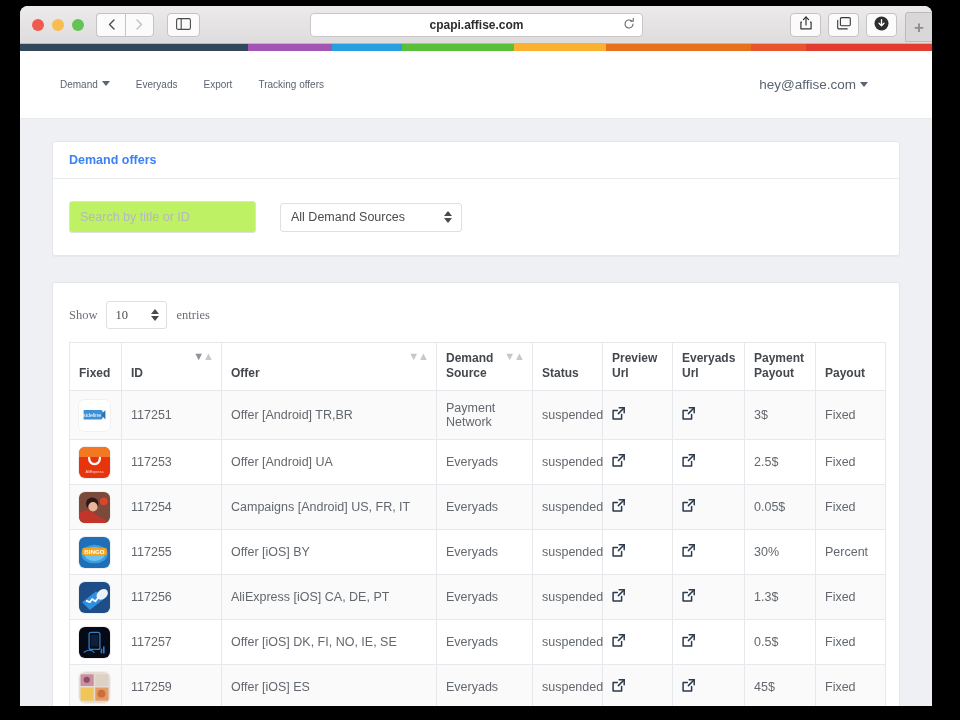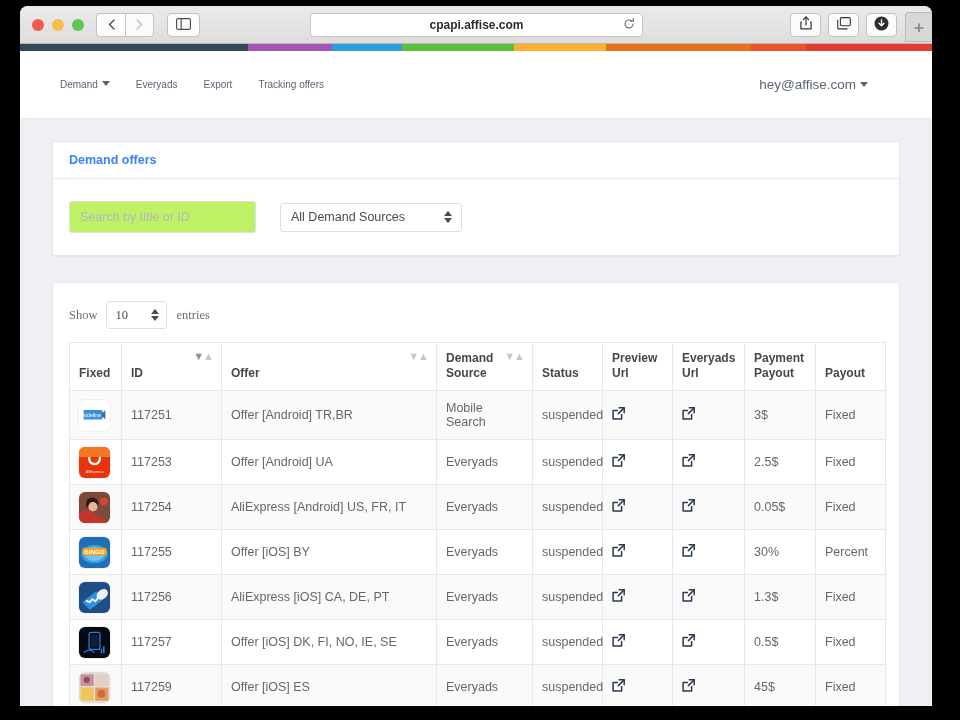--- a/index.html
+++ b/index.html
@@ -447,21 +447,21 @@
                         <svg viewBox="0 0 40 40">
                           <rect width="40" height="40" fill="#ffffff"></rect>
                           <path d="M6 13h23l5 6-5 6H6z" fill="#3d8fd6"></path>
                           <path d="M34 13l-5 6 5 6z" fill="#2f6fae"></path>
                           <text x="17" y="22" font-size="7" fill="#fff" text-anchor="middle" font-family="Liberation Sans">sideline</text>
                         </svg>
                       </span>
                     </td>
                     <td>117251</td>
                     <td>Offer [Android] TR,BR</td>
-                    <td>Mobile Search</td>
+                    <td>Payment Network</td>
                     <td>suspended</td>
                     <td><a class="ext-link"><svg width="13" height="13" viewBox="0 0 13 13">
                           <path d="M7.2 0.8h5v5" fill="none" stroke="#2b3a4d" stroke-width="1.5" stroke-linecap="round" stroke-linejoin="round"></path>
                           <path d="M12.2 0.8L6.4 6.6" fill="none" stroke="#2b3a4d" stroke-width="1.5" stroke-linecap="round"></path>
                           <path d="M9.6 7.6v4.3H1.1V3.4h4.3" fill="none" stroke="#2b3a4d" stroke-width="1.5" stroke-linecap="round" stroke-linejoin="round"></path>
                         </svg></a></td>
                     <td><a class="ext-link"><svg width="13" height="13" viewBox="0 0 13 13">
                           <path d="M7.2 0.8h5v5" fill="none" stroke="#2b3a4d" stroke-width="1.5" stroke-linecap="round" stroke-linejoin="round"></path>
                           <path d="M12.2 0.8L6.4 6.6" fill="none" stroke="#2b3a4d" stroke-width="1.5" stroke-linecap="round"></path>
                           <path d="M9.6 7.6v4.3H1.1V3.4h4.3" fill="none" stroke="#2b3a4d" stroke-width="1.5" stroke-linecap="round" stroke-linejoin="round"></path>
@@ -503,21 +503,21 @@
                         <svg viewBox="0 0 40 40">
                           <rect width="40" height="40" fill="#7c4a3a"></rect>
                           <circle cx="17" cy="15" r="8" fill="#2b1a18"></circle>
                           <circle cx="18" cy="19" r="6" fill="#e8b79a"></circle>
                           <path d="M0 28c6-6 14-6 20 0l20 12H0z" fill="#c2352b"></path>
                           <circle cx="32" cy="12" r="5" fill="#d9452f"></circle>
                         </svg>
                       </span>
                     </td>
                     <td>117254</td>
-                    <td>AliExpress [Android] US, FR, IT</td>
+                    <td>Campaigns [Android] US, FR, IT</td>
                     <td>Everyads</td>
                     <td>suspended</td>
                     <td><a class="ext-link"><svg width="13" height="13" viewBox="0 0 13 13">
                           <path d="M7.2 0.8h5v5" fill="none" stroke="#2b3a4d" stroke-width="1.5" stroke-linecap="round" stroke-linejoin="round"></path>
                           <path d="M12.2 0.8L6.4 6.6" fill="none" stroke="#2b3a4d" stroke-width="1.5" stroke-linecap="round"></path>
                           <path d="M9.6 7.6v4.3H1.1V3.4h4.3" fill="none" stroke="#2b3a4d" stroke-width="1.5" stroke-linecap="round" stroke-linejoin="round"></path>
                         </svg></a></td>
                     <td><a class="ext-link"><svg width="13" height="13" viewBox="0 0 13 13">
                           <path d="M7.2 0.8h5v5" fill="none" stroke="#2b3a4d" stroke-width="1.5" stroke-linecap="round" stroke-linejoin="round"></path>
                           <path d="M12.2 0.8L6.4 6.6" fill="none" stroke="#2b3a4d" stroke-width="1.5" stroke-linecap="round"></path>

